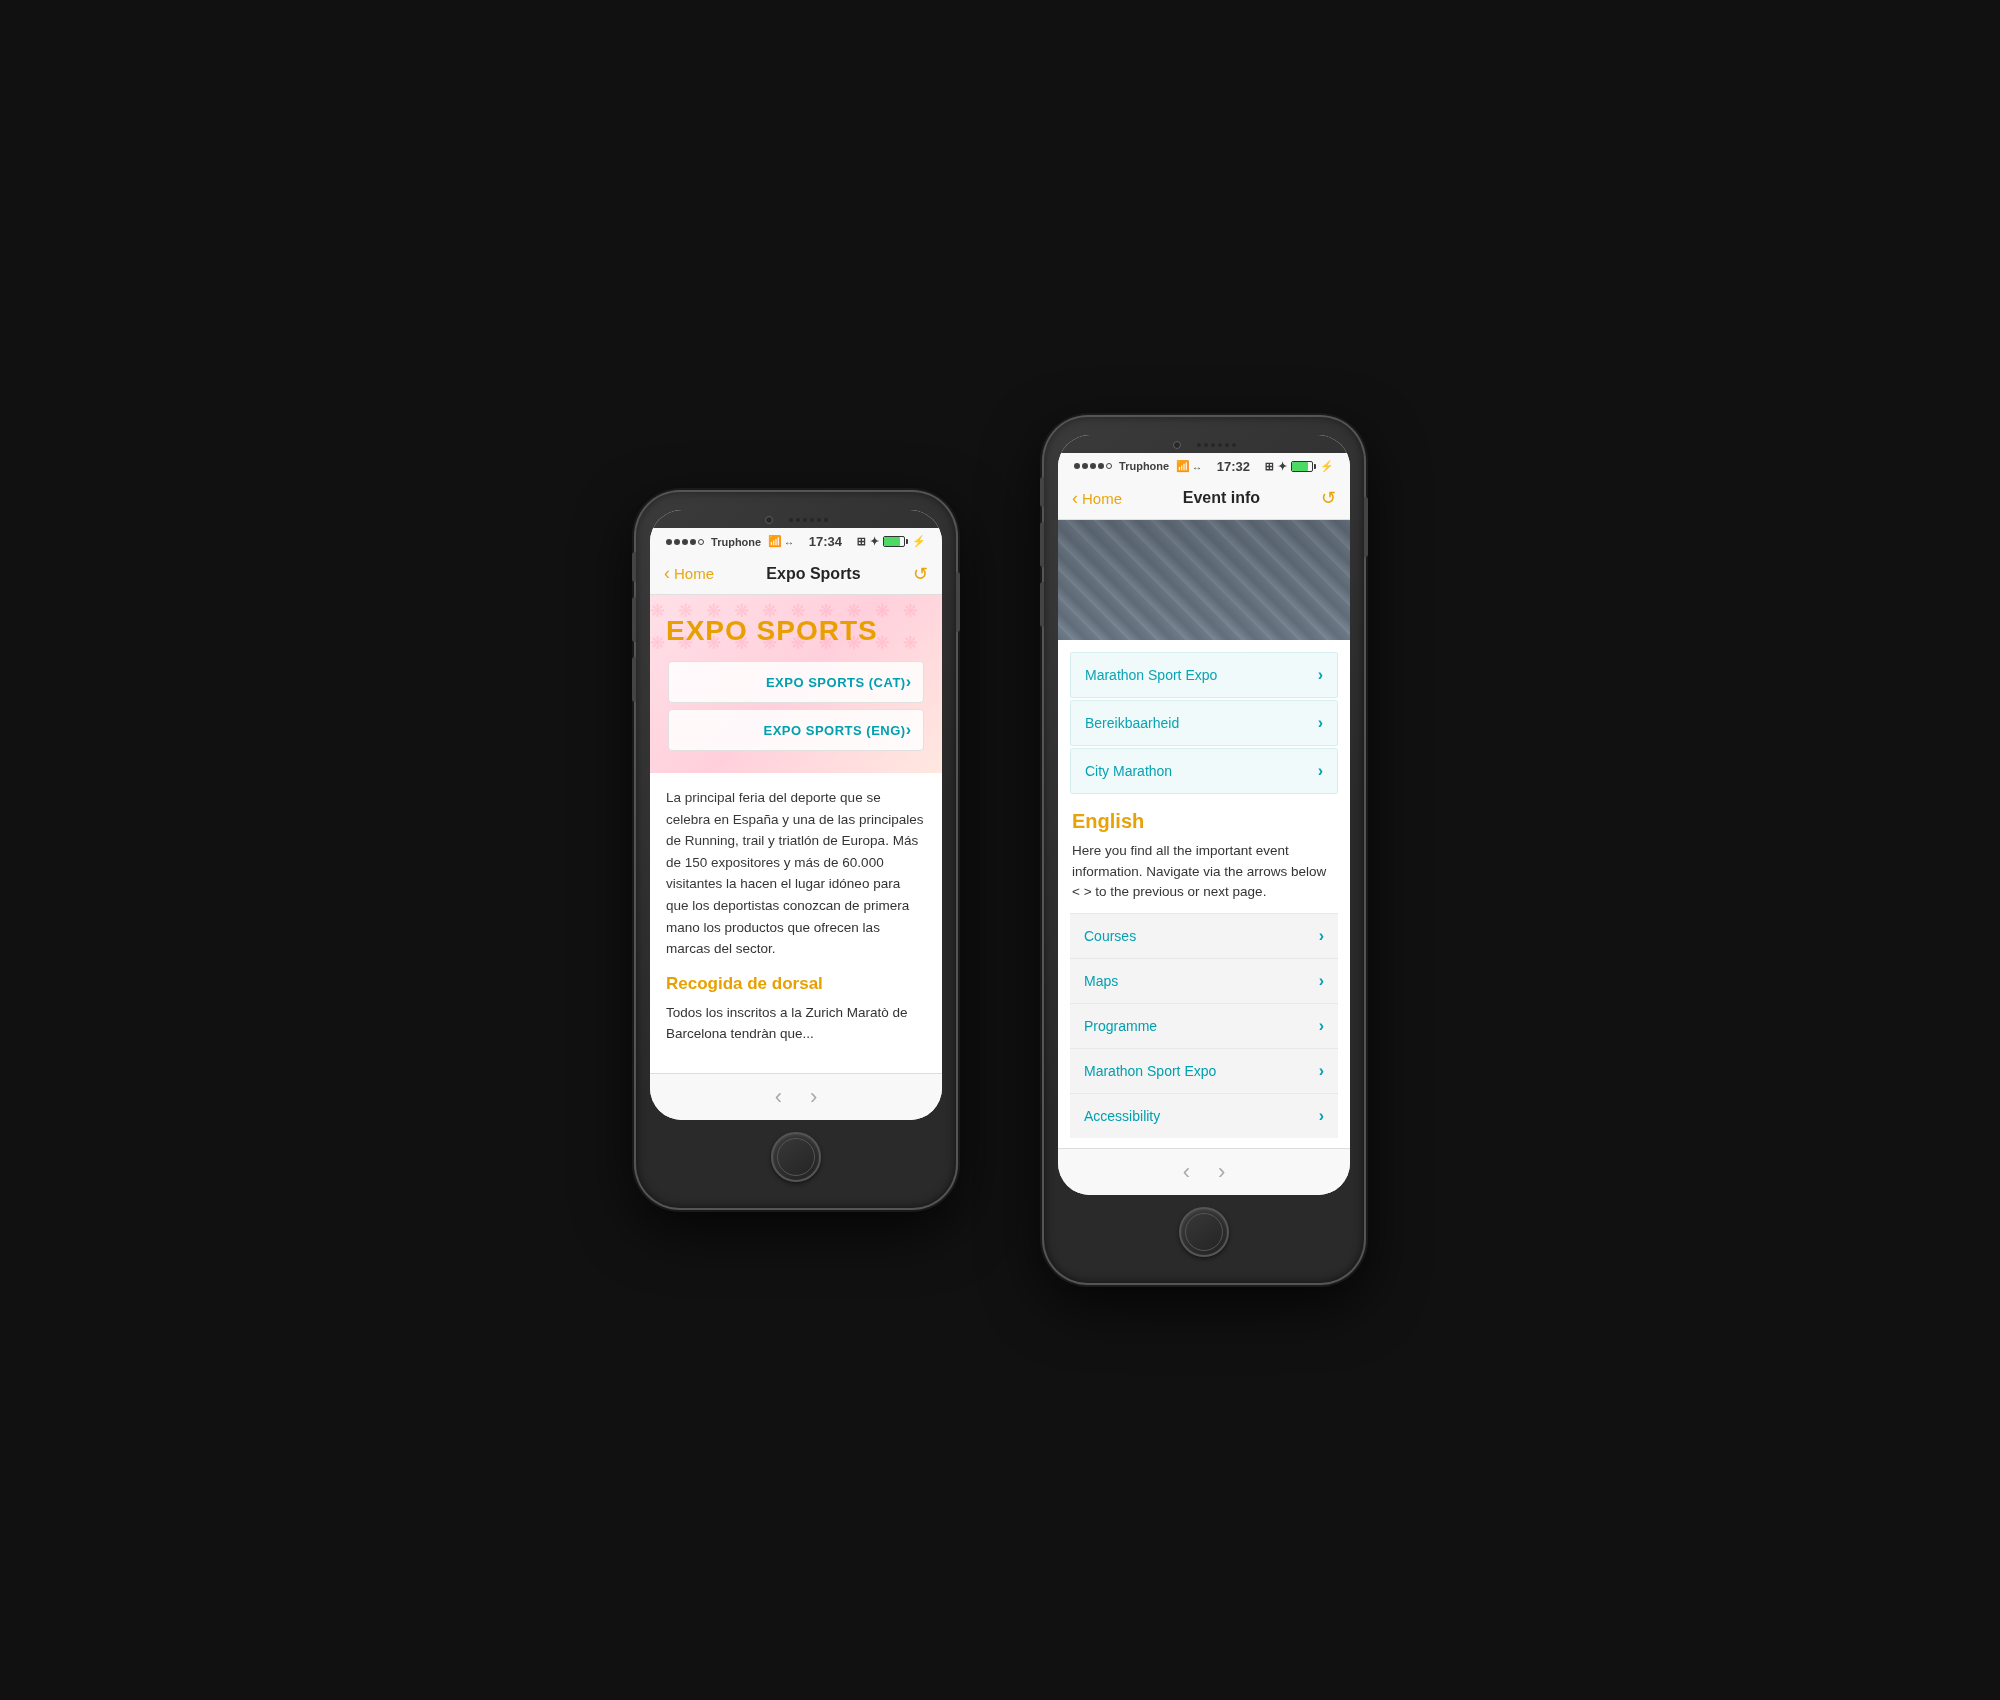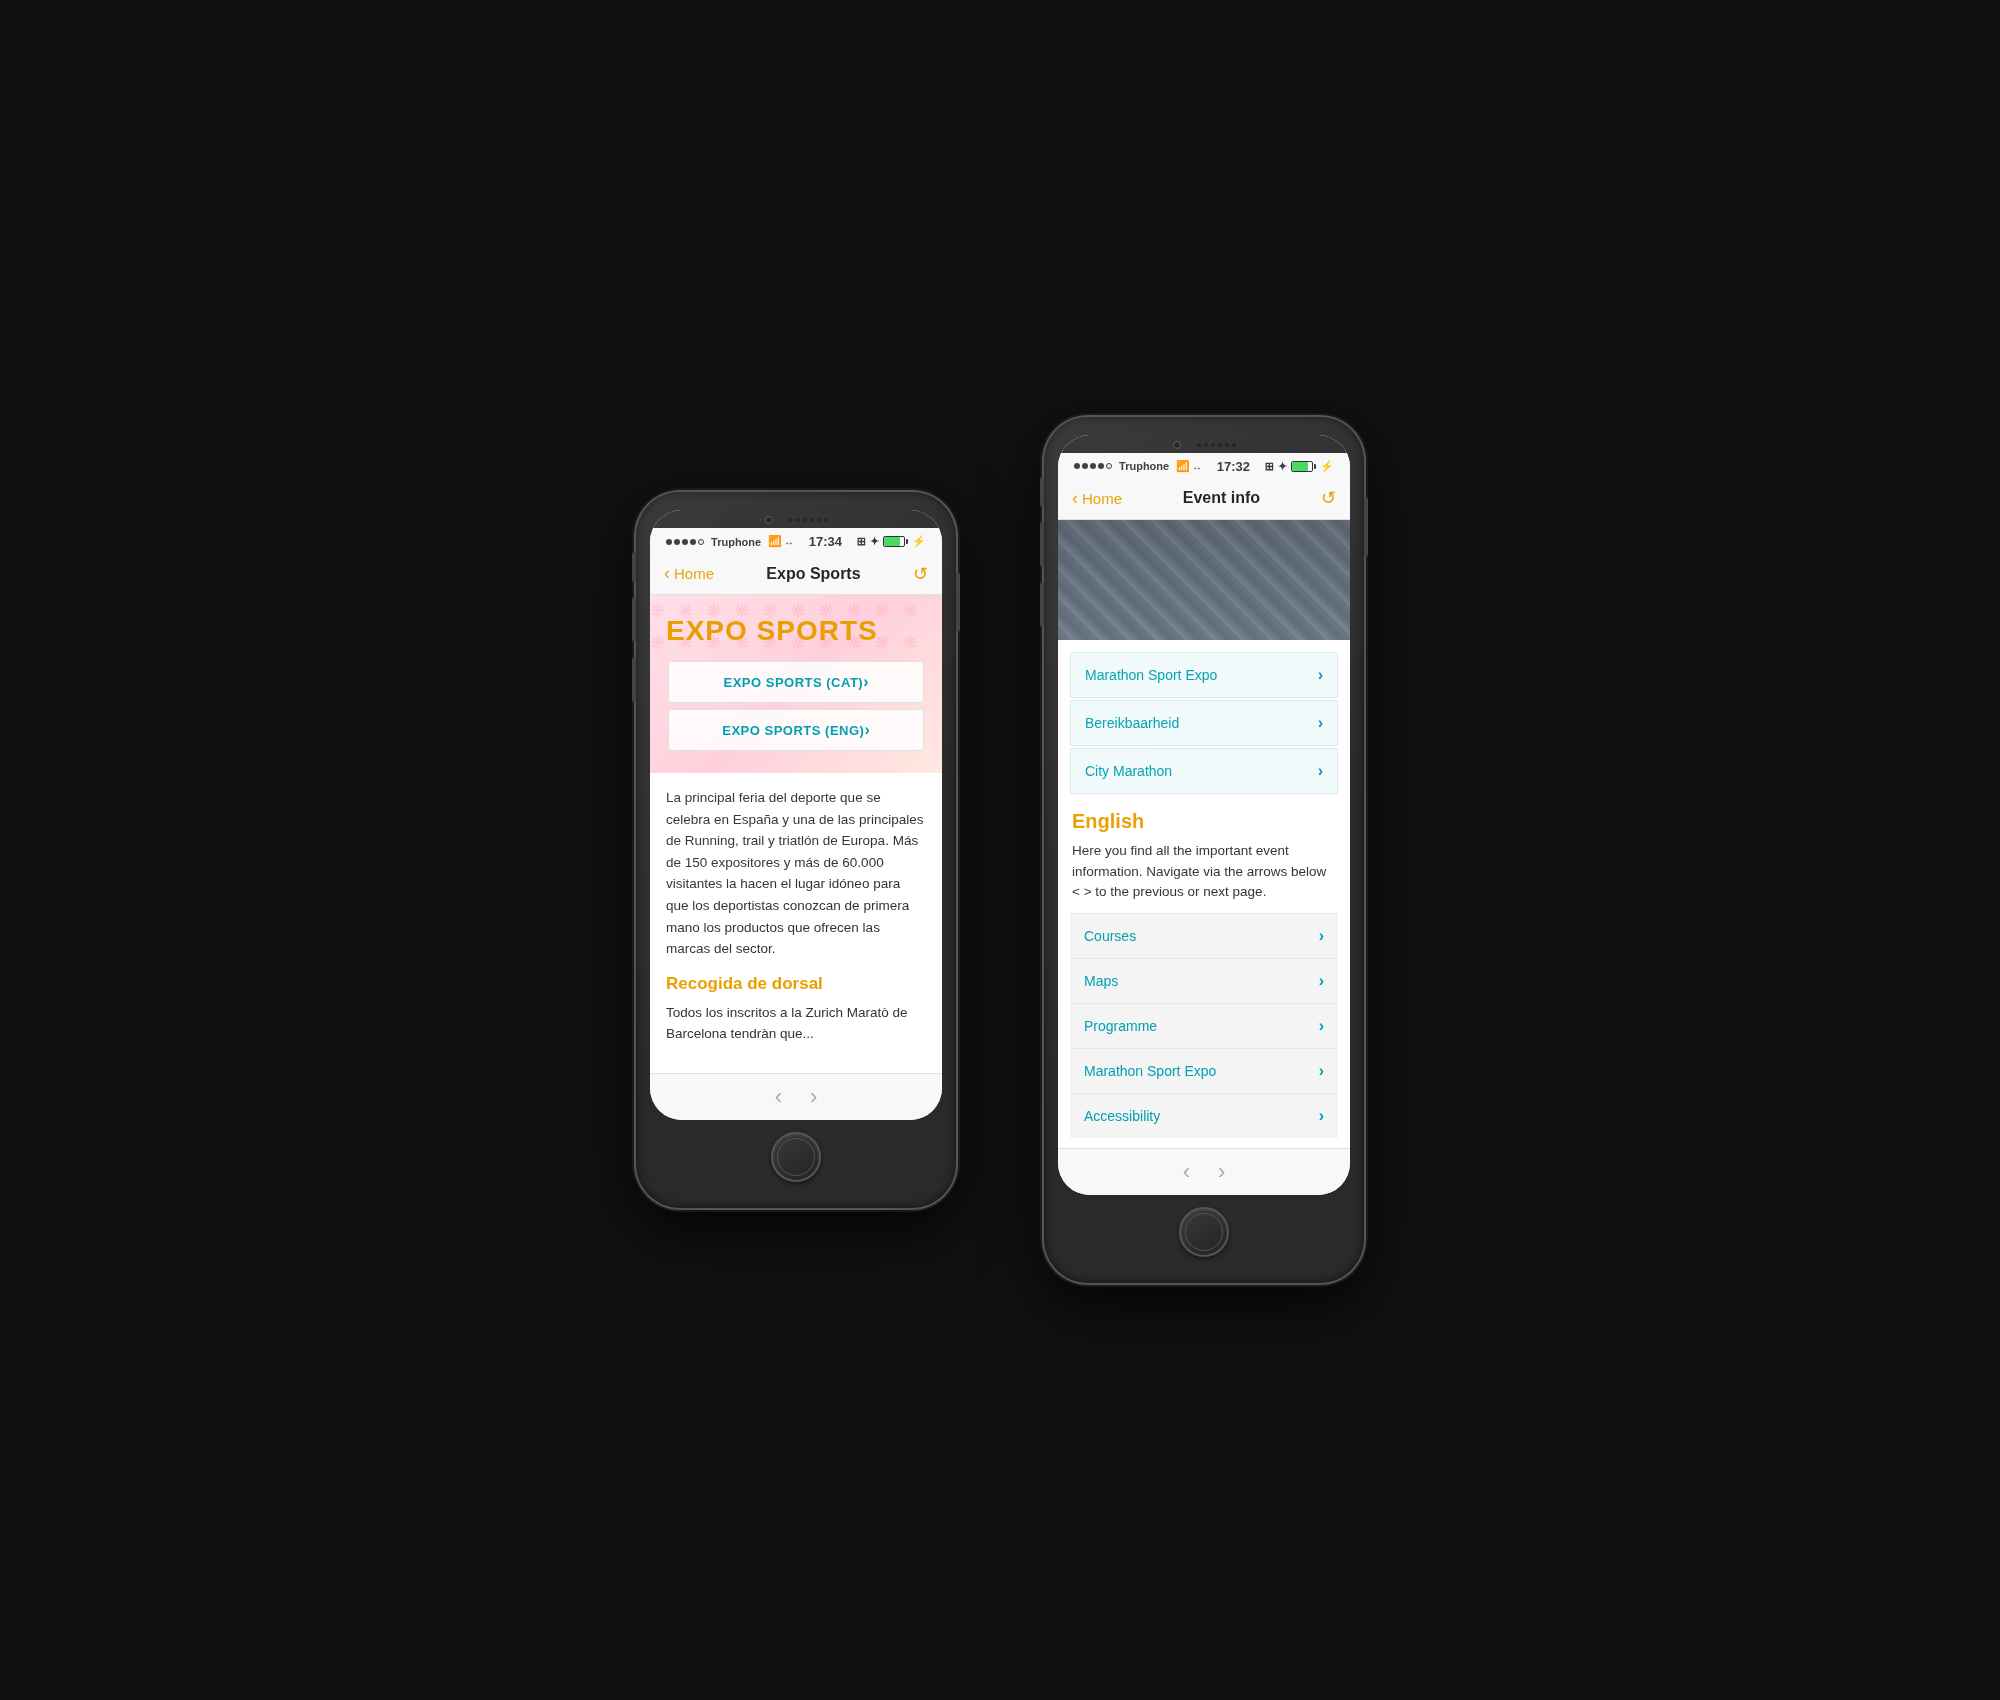--- a/index.html
+++ b/index.html
@@ -197,21 +197,21 @@
     }
 
     .menu-list {
       padding: 0 2px;
       position: relative;
       z-index: 1;
     }
     .menu-item {
       display: flex;
       align-items: center;
-      justify-content: center;
+      justify-content: flex-end;
       padding: 11px 12px;
       border: 1px solid #e0e0e0;
       margin-bottom: 6px;
       background: rgba(255,255,255,0.85);
       border-radius: 4px;
       cursor: pointer;
     }
     .menu-item-text {
       color: #00a0b0;
       font-size: 13px;

